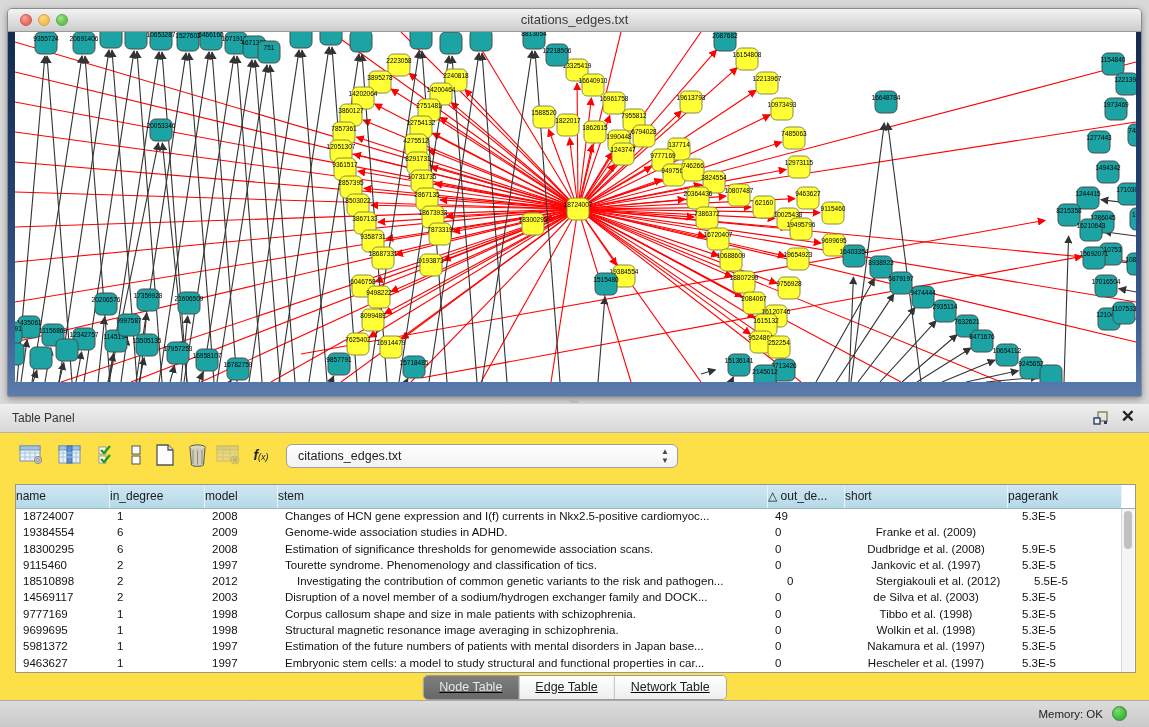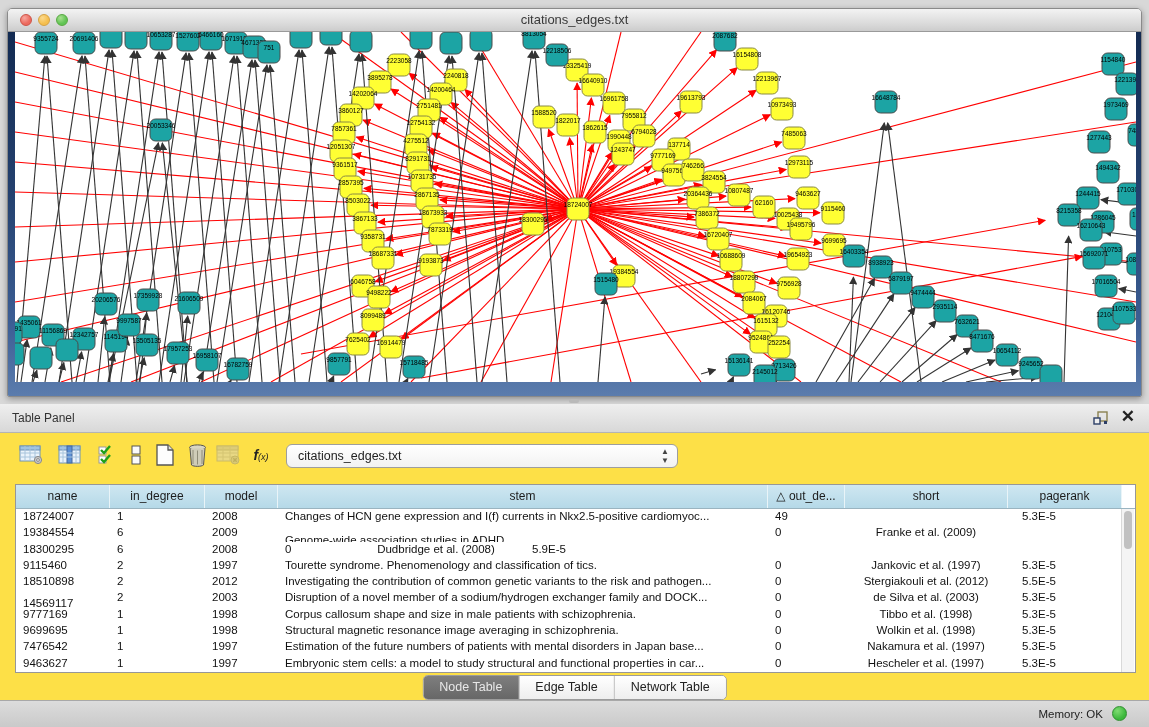--- a/index.html
+++ b/index.html
@@ -37,31 +37,31 @@
   .tbtn{position:absolute;top:6px;width:26px;height:26px;display:flex;align-items:center;justify-content:center;}
   #cmb-network{position:absolute;left:286px;top:8px;width:392px;height:24px;background:linear-gradient(#ffffff,#f2f2f2);
       border:1px solid #9e9e9e;border-radius:6px;box-sizing:border-box;}
   #cmb-label{position:absolute;left:11px;top:4px;font-size:12.5px;color:#222;}
   #cmb-arrows{position:absolute;right:8px;top:2px;font-size:8px;color:#444;line-height:9px;text-align:center;}
   
   #table-box{position:absolute;left:15px;top:80px;width:1121px;height:189px;background:#fff;
       border:1px solid #979797;box-sizing:border-box;}
   #thead{display:flex;height:23px;border-bottom:1px solid #9ab4c0;}
   .th{background:linear-gradient(#cfe7f1,#b5d9e8);border-right:1px solid #e9f4f8;box-sizing:border-box;
-      font-size:12px;color:#1c1c1c;text-align:center;line-height:22px;overflow:hidden;white-space:nowrap;}
+      font-size:12px;color:#1c1c1c;line-height:22px;overflow:hidden;white-space:nowrap;}
   .tr{display:flex;height:16.3px;font-size:11.5px;color:#111;}
   .td{box-sizing:border-box;padding:1px 0 0 7px;overflow:hidden;white-space:nowrap;border-right:1px solid #fff;}
   .td.center{text-align:center;padding-left:0;}
   .td.pad14{padding-left:14px;}
   #vscroll{position:absolute;right:1px;top:24px;width:12px;height:163px;background:#f4f4f4;border-left:1px solid #d9d9d9;}
   #vthumb{position:absolute;left:1.5px;top:2px;width:8px;height:38px;background:#c1c1c1;border-radius:4px;}
   
   #tab-bar{position:absolute;left:0;top:270px;width:1149px;height:26px;}
   #seg{position:absolute;left:50%;transform:translateX(-50%);top:1px;height:23px;display:flex;
-      border:1px solid #9c9c9c;border-radius:5px;overflow:hidden;background:#fff;}
+      border:1px solid #9c9c9c;border-radius:5px;overflow:hidden;background:#fff;text-decoration:underline;}
   .seg-item{font-size:12.5px;padding:0 16px;line-height:22px;color:#222;background:linear-gradient(#ffffff,#eeeeee);
       border-right:1px solid #b5b5b5;}
   .seg-item:last-child{border-right:none;}
   .seg-item.active{background:linear-gradient(#7e7e7e,#676767);color:#e8e8e8;}
   
   #status-bar{position:absolute;left:0;top:700px;width:1149px;height:27px;
       background:linear-gradient(#dcdcdc,#c9c9c9);border-top:1px solid #a8a8a8;}
   #memory-label{position:absolute;right:46px;top:7px;font-size:11.5px;color:#222;}
   #memory-dot{position:absolute;right:22px;top:5px;width:15px;height:15px;border-radius:50%;
       background:radial-gradient(circle at 35% 30%,#7fdc72,#3cb83c 65%);border:1px solid #2f8f2f;box-sizing:border-box;}
@@ -643,53 +643,54 @@
           <div class="td" style="width: 73px;">2008</div>
           <div class="td" style="width: 490px;">Changes of HCN gene expression and I(f) currents in Nkx2.5-positive cardiomyoc...</div>
           <div class="td" style="width: 77px;">49</div>
           <div class="td center" style="width: 163px; margin-top: 26px;">Yano et al. (2008)</div>
           <div class="td pad14" style="width: 114px;">5.3E-5</div>
         </div>
         <div class="tr">
           <div class="td" style="width: 94px;">19384554</div>
           <div class="td" style="width: 95px;">6</div>
           <div class="td" style="width: 73px;">2009</div>
-          <div class="td" style="width: 490px; margin-top: 8px;">Genome-wide association studies in ADHD.</div>
+          <div class="td" style="width: 490px;">Genome-wide association studies in ADHD.</div>
           <div class="td" style="width: 77px;">0</div>
           <div class="td center" style="width: 163px;">Franke et al. (2009)</div>
           <div class="td pad14" style="width: 114px; margin-top: 44px;">5.6E-5</div>
         </div>
         <div class="tr">
           <div class="td" style="width: 94px;">18300295</div>
           <div class="td" style="width: 95px;">6</div>
           <div class="td" style="width: 73px;">2008</div>
+          <div class="td" style="width: 490px;">Estimation of significance thresholds for genomewide association scans.</div>
           <div class="td" style="width: 77px;">0</div>
           <div class="td center" style="width: 163px;">Dudbridge et al. (2008)</div>
           <div class="td pad14" style="width: 114px;">5.9E-5</div>
         </div>
         <div class="tr">
           <div class="td" style="width: 94px;">9115460</div>
           <div class="td" style="width: 95px;">2</div>
           <div class="td" style="width: 73px;">1997</div>
           <div class="td" style="width: 490px;">Tourette syndrome. Phenomenology and classification of tics.</div>
           <div class="td" style="width: 77px;">0</div>
           <div class="td center" style="width: 163px;">Jankovic et al. (1997)</div>
           <div class="td pad14" style="width: 114px;">5.3E-5</div>
         </div>
         <div class="tr">
           <div class="td" style="width: 94px;">18510898</div>
           <div class="td" style="width: 95px;">2</div>
           <div class="td" style="width: 73px;">2012</div>
-          <div class="td" style="width: 490px;">Investigating the contribution of common genetic variants to the risk and pathogen...</div>
+          <div class="td" style="width: 490px; margin-left: 12px;">Investigating the contribution of common genetic variants to the risk and pathogen...</div>
           <div class="td" style="width: 77px;">0</div>
           <div class="td center" style="width: 163px;">Stergiakouli et al. (2012)</div>
           <div class="td pad14" style="width: 114px;">5.5E-5</div>
         </div>
         <div class="tr">
-          <div class="td" style="width: 94px; margin-top: 6px;">14569117</div>
+          <div class="td" style="width: 94px;">14569117</div>
           <div class="td" style="width: 95px;">2</div>
           <div class="td" style="width: 73px;">2003</div>
           <div class="td" style="width: 490px;">Disruption of a novel member of a sodium/hydrogen exchanger family and DOCK...</div>
           <div class="td" style="width: 77px;">0</div>
           <div class="td center" style="width: 163px;">de Silva et al. (2003)</div>
           <div class="td pad14" style="width: 114px;">5.3E-5</div>
         </div>
         <div class="tr">
           <div class="td" style="width: 94px;">9777169</div>
           <div class="td" style="width: 95px;">1</div>
@@ -702,21 +703,21 @@
         <div class="tr">
           <div class="td" style="width: 94px;">9699695</div>
           <div class="td" style="width: 95px;">1</div>
           <div class="td" style="width: 73px;">1998</div>
           <div class="td" style="width: 490px;">Structural magnetic resonance image averaging in schizophrenia.</div>
           <div class="td" style="width: 77px;">0</div>
           <div class="td center" style="width: 163px;">Wolkin et al. (1998)</div>
           <div class="td pad14" style="width: 114px;">5.3E-5</div>
         </div>
         <div class="tr">
-          <div class="td" style="width: 94px;">7476542</div>
+          <div class="td" style="width: 94px;">5981372</div>
           <div class="td" style="width: 95px;">1</div>
           <div class="td" style="width: 73px;">1997</div>
           <div class="td" style="width: 490px;">Estimation of the future numbers of patients with mental disorders in Japan base...</div>
           <div class="td" style="width: 77px;">0</div>
           <div class="td center" style="width: 163px;">Nakamura et al. (1997)</div>
           <div class="td pad14" style="width: 114px;">5.3E-5</div>
         </div>
         <div class="tr">
           <div class="td" style="width: 94px;">9463627</div>
           <div class="td" style="width: 95px;">1</div>

